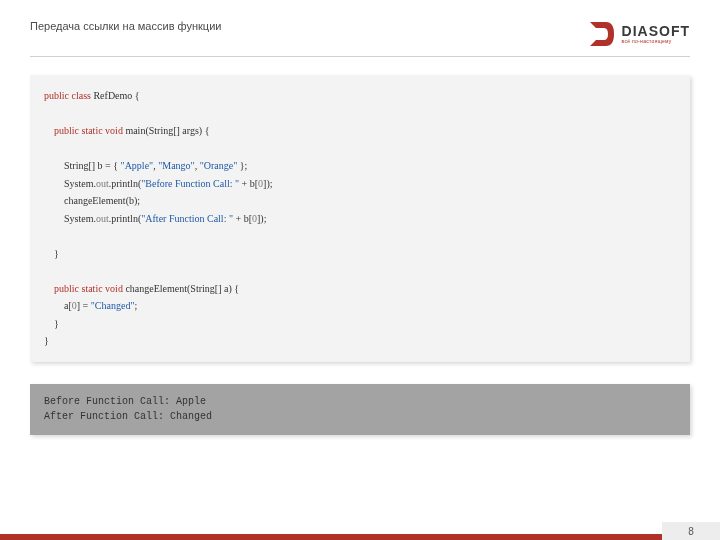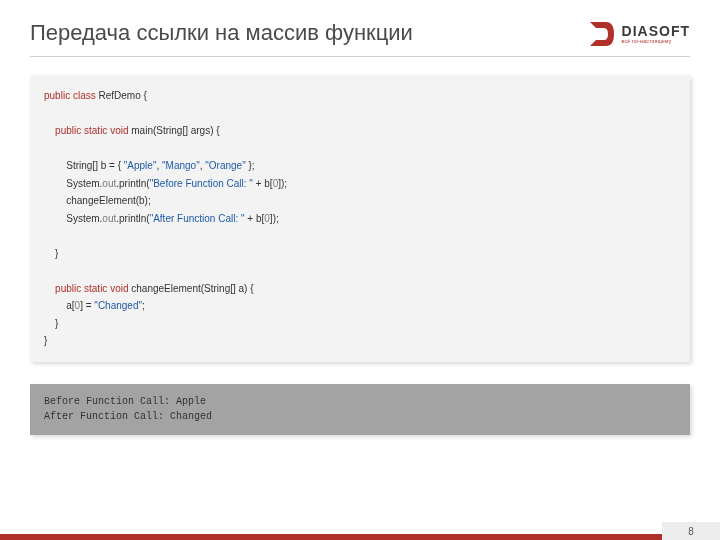--- a/index.html
+++ b/index.html
@@ -11,21 +11,21 @@
       position: relative;
       overflow: hidden;
     }
     .header {
       display: flex;
       justify-content: space-between;
       align-items: flex-start;
       padding: 20px 30px 8px 30px;
     }
     .title {
-      font-size: 22px;
+      font-size: 11px;
       color: #4a4a4a;
       font-weight: 400;
     }
     .logo-area {
       display: flex;
       align-items: center;
       gap: 6px;
     }
     .logo-mark {
       position: relative;
@@ -52,21 +52,21 @@
     }
     .divider {
       margin: 0 30px 18px 30px;
       border: none;
       border-top: 1px solid #d0d0d0;
     }
     .code-block {
       margin: 0 30px 22px 30px;
       background: #f3f3f3;
       padding: 12px 14px;
-      font-family: Liberation Sans, sans-serif;
+      font-family: Liberation Serif, serif;
       font-size: 10px;
       line-height: 1.75;
       color: #333;
       white-space: pre;
       box-shadow: 2px 2px 4px rgba(0,0,0,0.15);
     }
     .output-block {
       margin: 0 30px;
       background: #a3a3a3;
       padding: 10px 14px;

